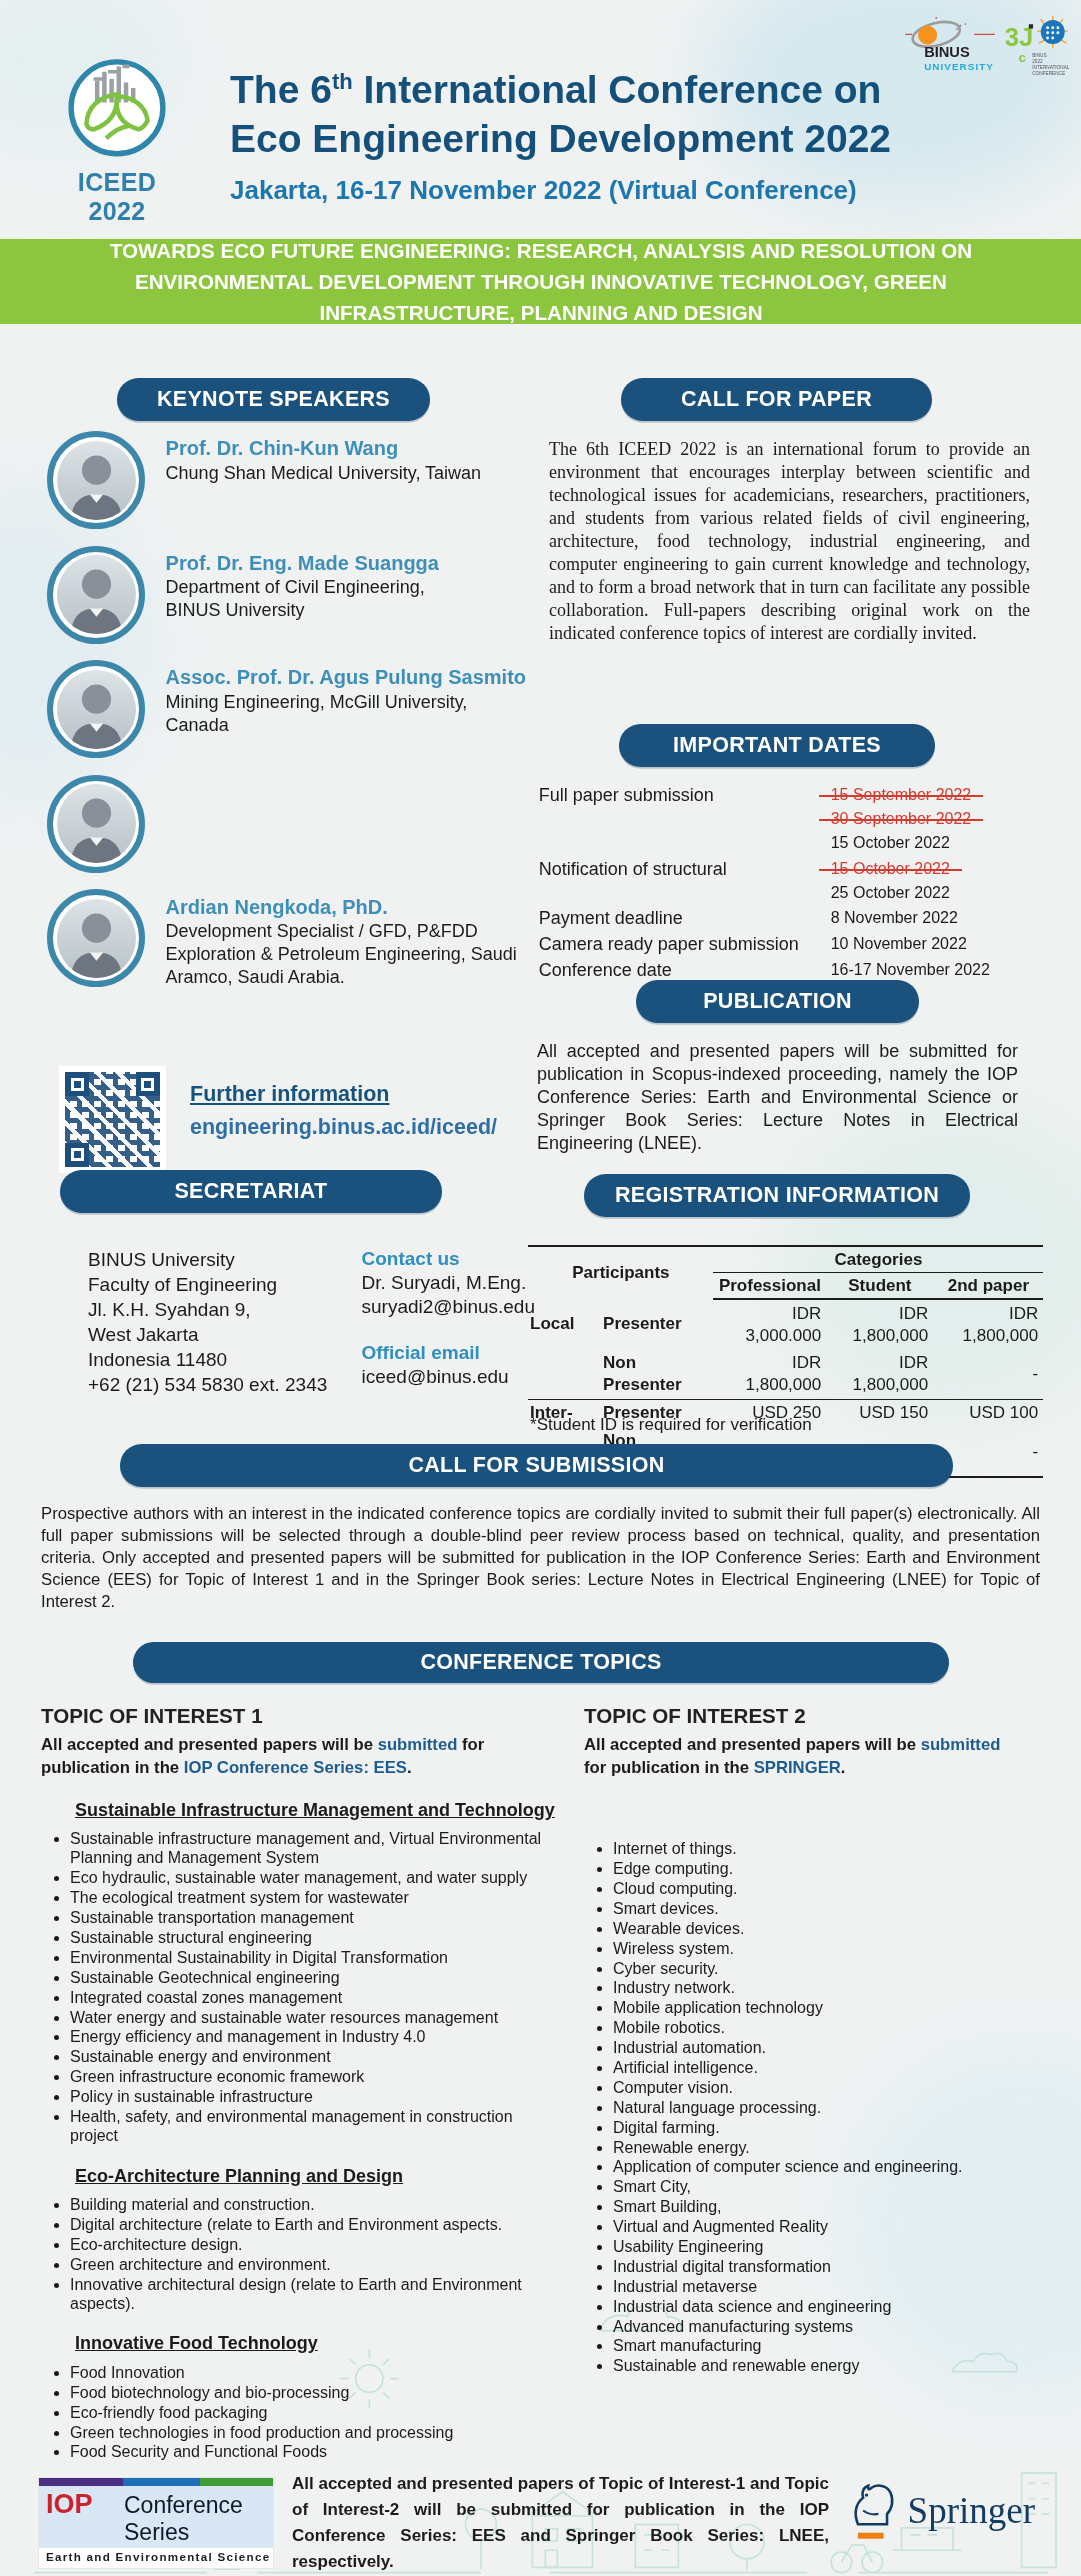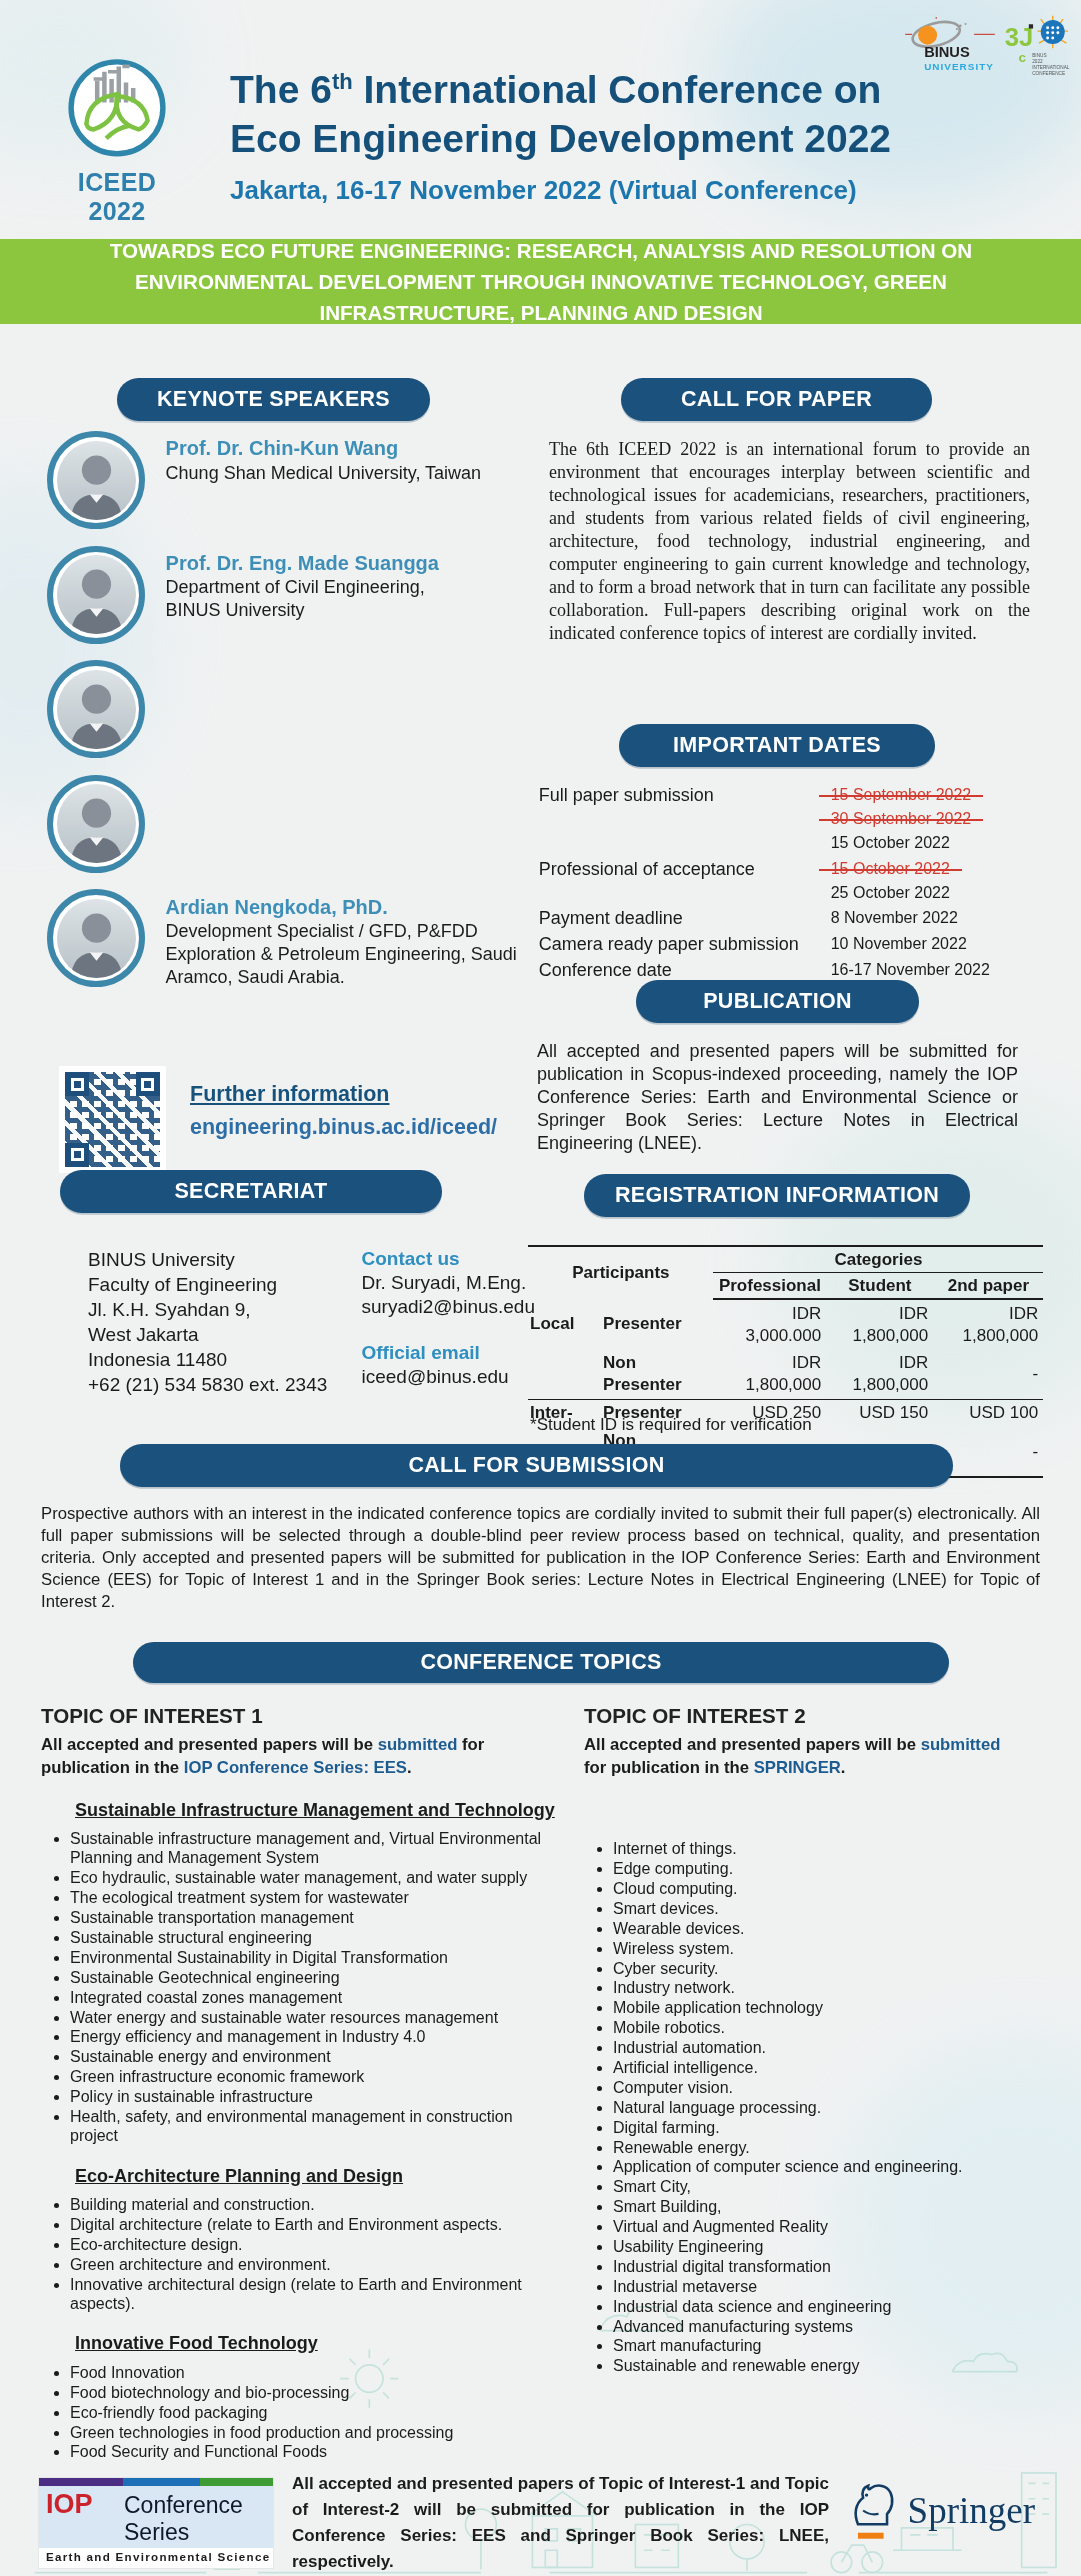--- a/index.html
+++ b/index.html
@@ -264,20 +264,25 @@
         <div class="spk-row">
           <div class="avatar">
             <div class="avatar-inner">
               <svg width="79" height="79" viewBox="0 0 92 92">
                 <circle cx="46" cy="34" r="17" fill="#8a9099"></circle>
                 <path d="M16 92q2-30 30-30t30 30z" fill="#6d7680"></path>
                 <path d="M38 62l8 10 8-10" fill="#f3f4f5"></path>
               </svg>
             </div>
           </div>
+          <div class="spk-text">
+            <div class="spk-name">Assoc. Prof. Dr. Agus Pulung Sasmito</div>
+            <div class="spk-aff">Mining Engineering, McGill University,
+Canada</div>
+          </div>
         </div>
 
         <div class="spk-row">
           <div class="avatar">
             <div class="avatar-inner">
               <svg width="79" height="79" viewBox="0 0 92 92">
                 <circle cx="46" cy="34" r="17" fill="#8a9099"></circle>
                 <path d="M16 92q2-30 30-30t30 30z" fill="#6d7680"></path>
                 <path d="M38 62l8 10 8-10" fill="#f3f4f5"></path>
               </svg>
@@ -350,21 +355,21 @@
     <div id="dates">
       <div class="date-row">
         <div class="date-label">Full paper submission</div>
         <div class="date-values">
           <span class="strike">15 September 2022</span>
           <span class="strike">30 September 2022</span>
           <span>15 October 2022</span>
         </div>
       </div>
       <div class="date-row">
-        <div class="date-label">Professional of acceptance</div>
+        <div class="date-label">Notification of structural</div>
         <div class="date-values">
           <span class="strike">15 October 2022</span>
           <span>25 October 2022</span>
         </div>
       </div>
       <div class="date-row">
         <div class="date-label">Payment deadline</div>
         <div class="date-values">
           <span>8 November 2022</span>
         </div>

